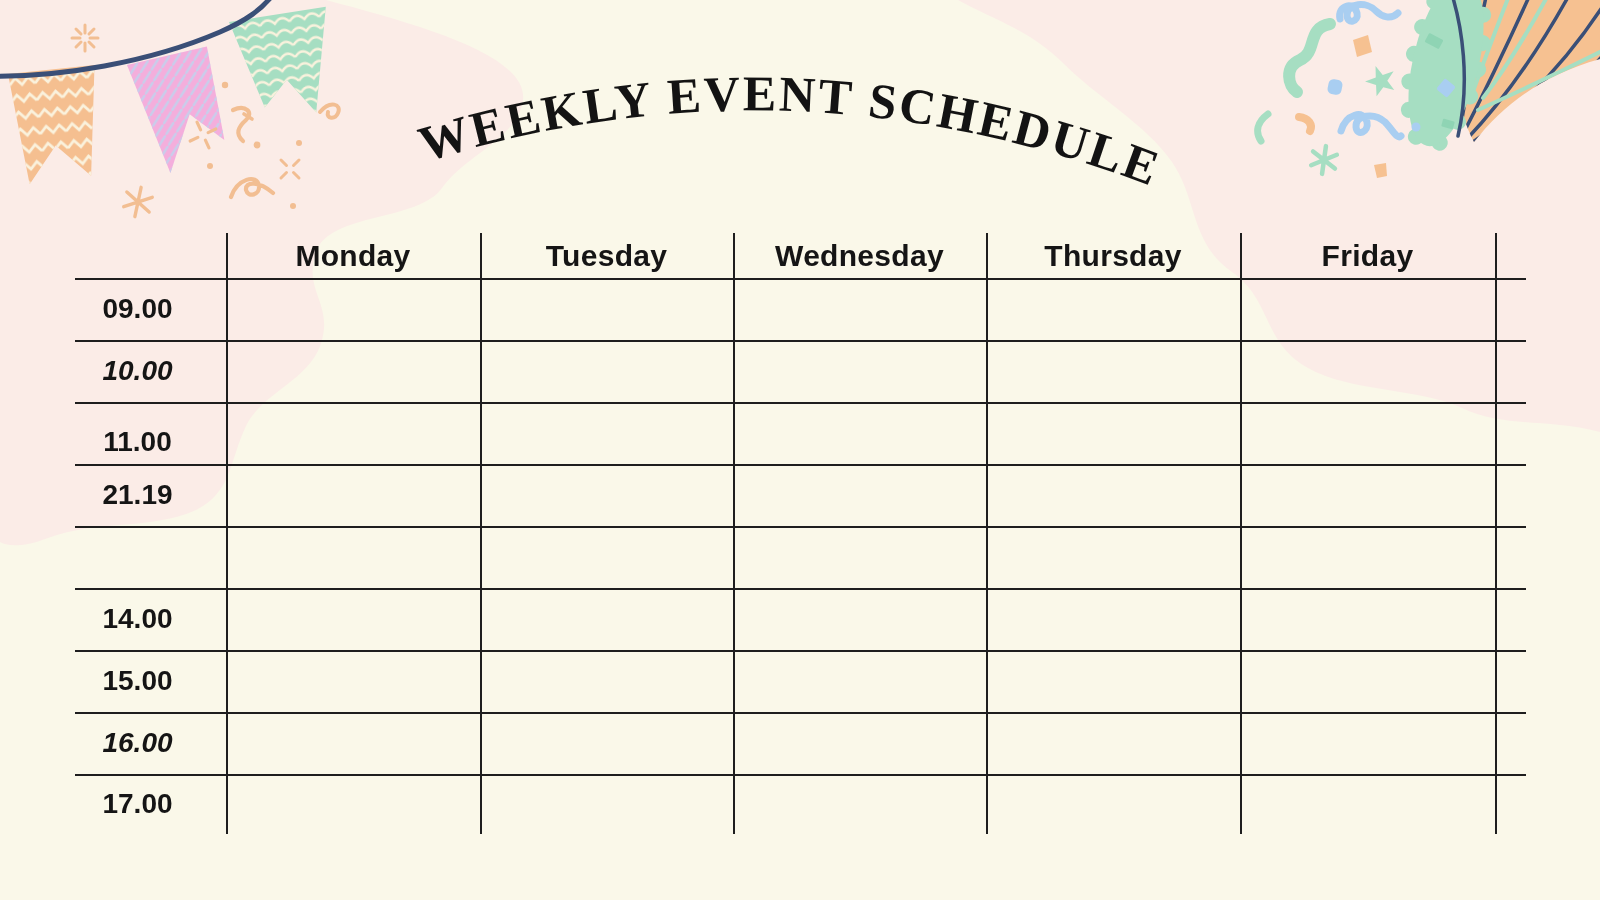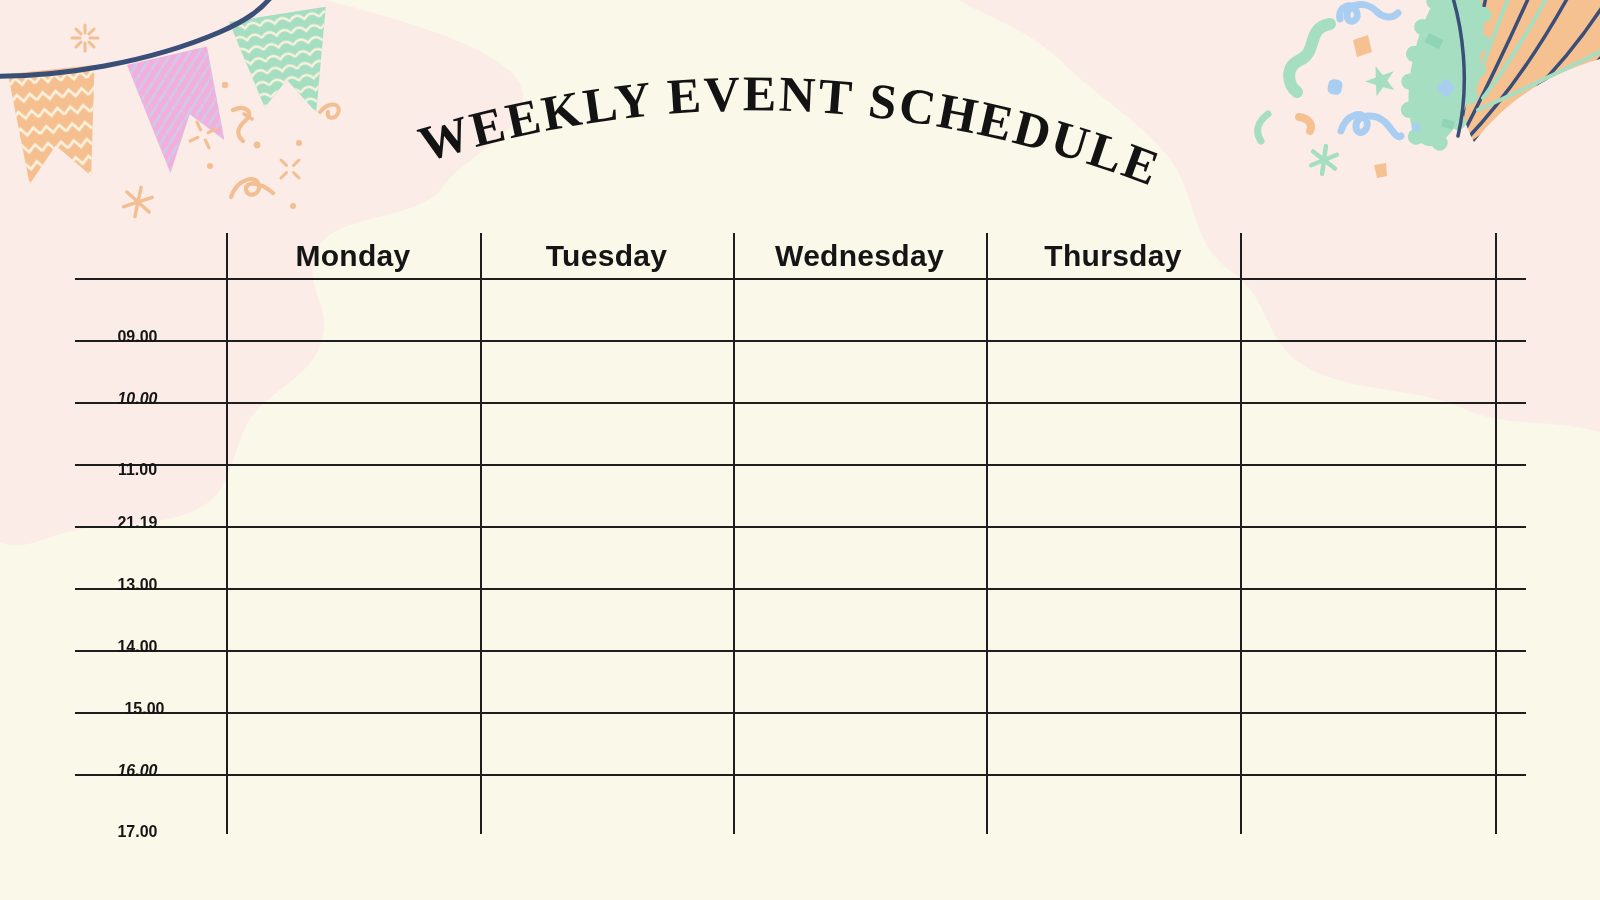--- a/index.html
+++ b/index.html
@@ -16,21 +16,21 @@
   .grid-layer{position:absolute;left:0;top:0;width:1600px;height:900px;}
   .hline{position:absolute;left:75px;width:1451px;height:2px;background:#1E1E1E;}
   .vline{position:absolute;top:233px;height:601px;width:2px;background:#1E1E1E;}
   .day-header{
     position:absolute;display:flex;align-items:center;justify-content:center;
     font-weight:700;font-size:30px;color:#151515;letter-spacing:.3px;
   }
   .time-label{
     position:absolute;display:flex;align-items:center;justify-content:center;
     box-sizing:border-box;padding-right:26px;
-    font-weight:700;font-size:16px;color:#151515;margin-top:28px;
+    font-weight:700;font-size:28px;color:#151515;
   }
   .cell{position:absolute;}
 </style>
 </head>
 <body>
 
 <div class="canvas">
 
   <svg class="deco-svg" viewBox="0 0 1600 900">
     <defs>
@@ -169,27 +169,27 @@
       <div class="vline" style="left: 226px; height: 601px;"></div>
       <div class="vline" style="left: 480px; height: 601px;"></div>
       <div class="vline" style="left: 733px; height: 601px;"></div>
       <div class="vline" style="left: 986px; height: 601px;"></div>
       <div class="vline" style="left: 1240px; height: 601px;"></div>
       <div class="vline" style="left: 1495px; height: 601px;"></div>
       <div class="day-header" style="left: 226px; width: 254px; top: 233px; height: 45px;">Monday</div>
       <div class="day-header" style="left: 480px; width: 253px; top: 233px; height: 45px;">Tuesday</div>
       <div class="day-header" style="left: 733px; width: 253px; top: 233px; height: 45px;">Wednesday</div>
       <div class="day-header" style="left: 986px; width: 254px; top: 233px; height: 45px;">Thursday</div>
+      <div class="day-header" style="left: 1240px; width: 255px; top: 233px; height: 45px;">Friday</div>
       <div class="time-label" style="left: 75px; width: 151px; top: 278px; height: 62px;">09.00</div>
       <div class="time-label" style="left: 75px; width: 151px; top: 340px; height: 62px; font-style: italic;">10.00</div>
       <div class="time-label" style="left: 75px; width: 151px; top: 402px; height: 79px;">11.00</div>
       <div class="time-label" style="left: 75px; width: 151px; top: 464px; height: 62px;">21.19</div>
-      <div class="time-label" style="left: 75px; width: 151px; top: 526px; height: 62px;">13.00</div>
       <div class="time-label" style="left: 75px; width: 151px; top: 588px; height: 62px;">14.00</div>
-      <div class="time-label" style="left: 82px; width: 151px; top: 650px; height: 62px;">15.00</div>
+      <div class="time-label" style="left: 75px; width: 151px; top: 650px; height: 62px;">15.00</div>
       <div class="time-label" style="left: 75px; width: 151px; top: 712px; height: 62px; font-style: italic;">16.00</div>
       <div class="time-label" style="left: 75px; width: 151px; top: 774px; height: 60px;">17.00</div>
       <div class="cell" style="left: 228px; width: 250px; top: 280px; height: 58px;"></div>
       <div class="cell" style="left: 482px; width: 249px; top: 280px; height: 58px;"></div>
       <div class="cell" style="left: 735px; width: 249px; top: 280px; height: 58px;"></div>
       <div class="cell" style="left: 988px; width: 250px; top: 280px; height: 58px;"></div>
       <div class="cell" style="left: 1242px; width: 251px; top: 280px; height: 58px;"></div>
       <div class="cell" style="left: 228px; width: 250px; top: 342px; height: 58px;"></div>
       <div class="cell" style="left: 482px; width: 249px; top: 342px; height: 58px;"></div>
       <div class="cell" style="left: 735px; width: 249px; top: 342px; height: 58px;"></div>

